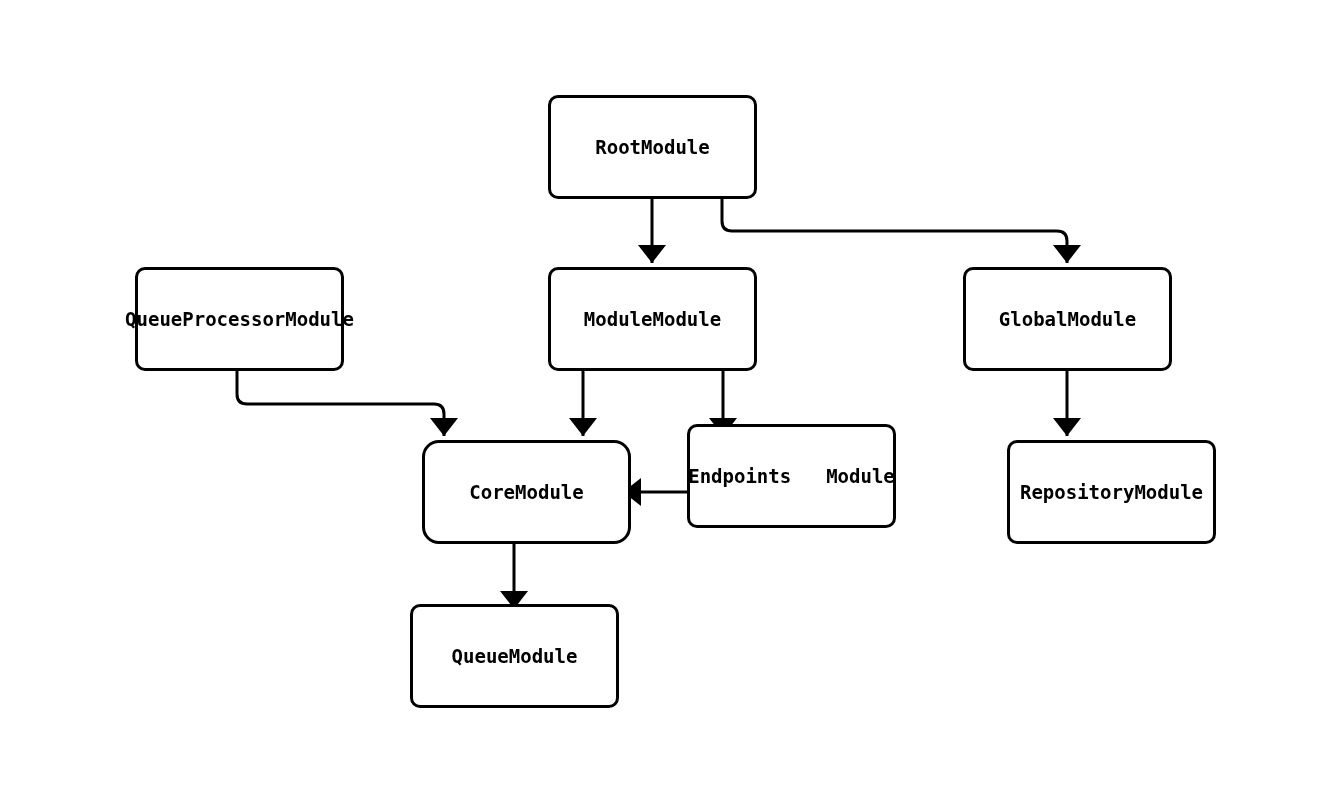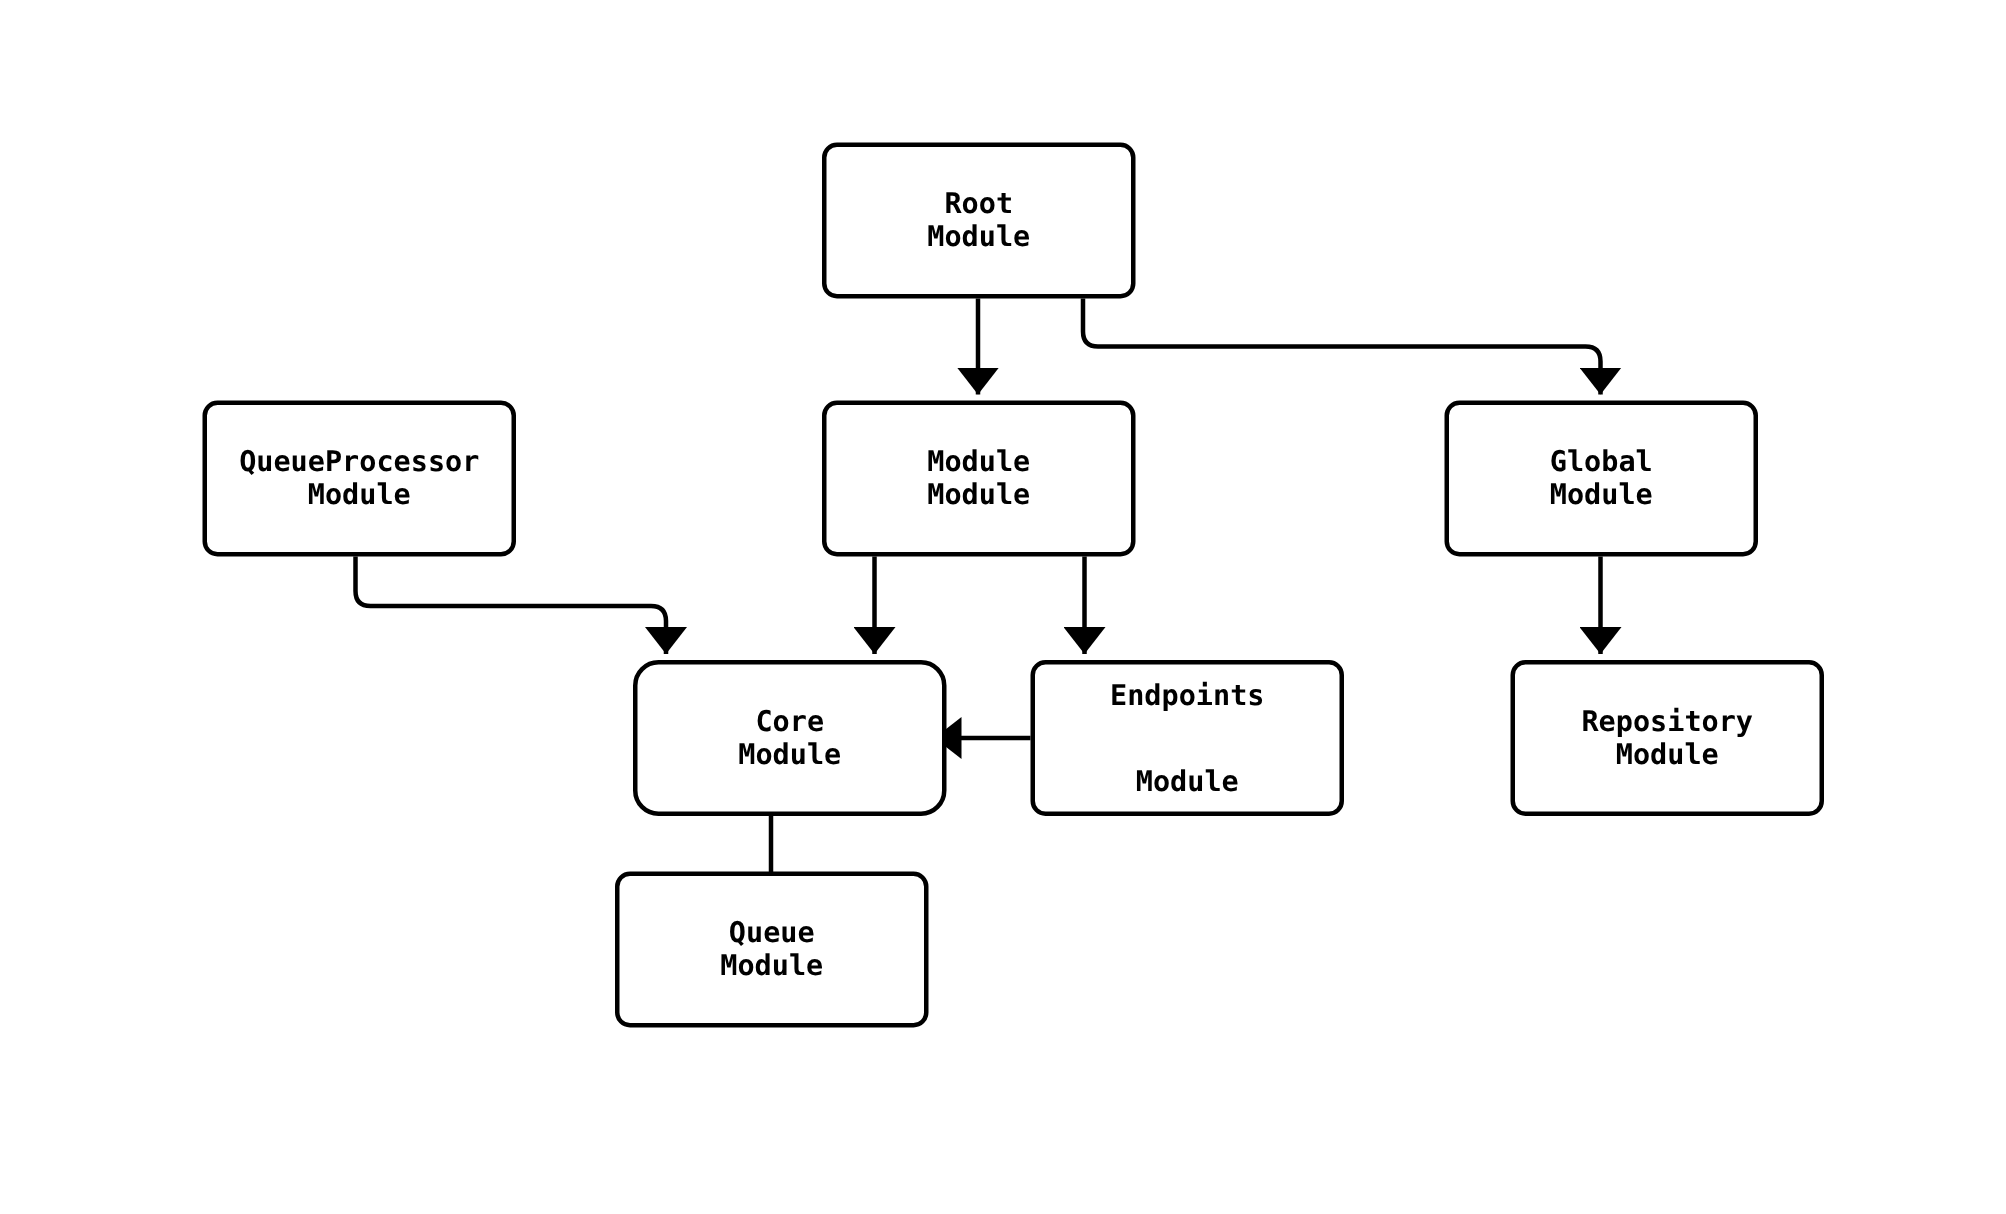--- a/index.html
+++ b/index.html
@@ -24,39 +24,38 @@
   }
   .node {
     position: absolute;
     width: 209px;
     height: 104px;
     background: #ffffff;
     border: 3px solid #000000;
     border-radius: 10px;
     box-sizing: border-box;
     display: flex;
-    flex-direction: column;
     align-items: center;
     justify-content: center;
     text-align: center;
     font-weight: bold;
     font-size: 19px;
     line-height: 22px;
     color: #000000;
   }
   .node span { display: block; }
 
   #node-root          { left: 548px; top: 95px;  }
   #node-queueprocessor{ left: 135px; top: 267px; text-align: center; }
   #node-server        { left: 548px; top: 267px; }
   #node-global        { left: 963px; top: 267px; }
   #node-core          { left: 422px; top: 440px; border-radius: 17px; }
-  #node-endpoints     { left: 687px; top: 440px; gap: 35px; }
+  #node-endpoints     { left: 687px; top: 424px; gap: 35px; }
   #node-repository    { left: 963px; top: 440px; margin-left: 44px; }
-  #node-queue         { left: 410px; top: 581px; }
+  #node-queue         { left: 410px; top: 604px; }
 
   .edge {
     stroke: #000000;
     stroke-width: 3;
     fill: none;
   }
 </style>
 </head>
 <body>
 

